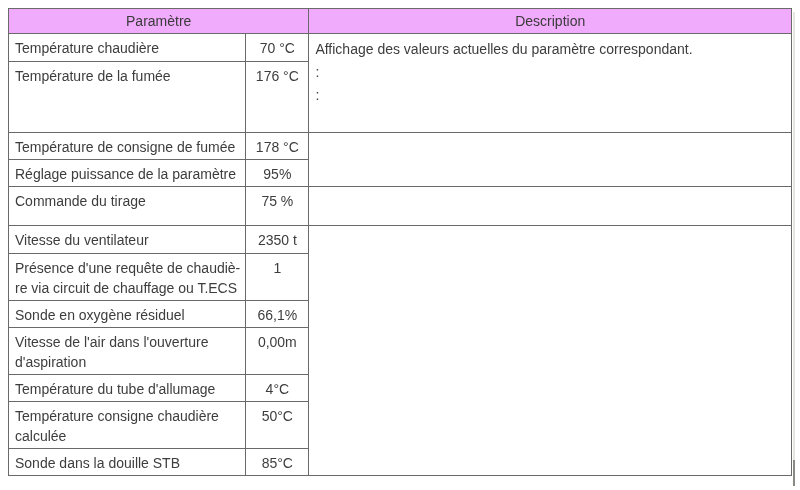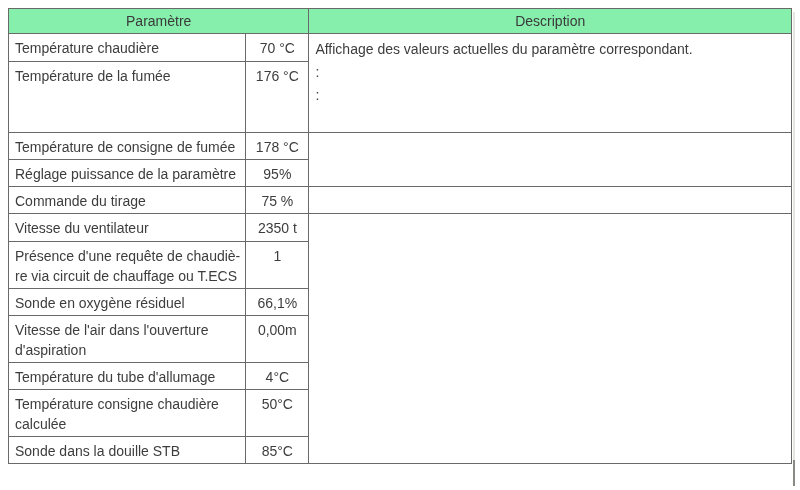--- a/index.html
+++ b/index.html
@@ -25,21 +25,21 @@
     table-layout: fixed;
     margin: 8px 0 0 8px;
     width: 784px;
   }
   table.params th, table.params td {
     border: 1px solid #6a6a6a;
     font-size: 14px;
     vertical-align: top;
   }
   table.params thead th {
-    background: #86efac;
+    background: #f0abfc;
     font-weight: 400;
     color: #3a3a3a;
     text-align: center;
     height: 25px;
     padding: 3px 4px;
     line-height: 18px;
   }
   td.pname {
     text-align: left;
     padding: 4px 4px 2px 6px;
@@ -106,21 +106,21 @@
       </tr>
       <tr style="height:26px">
         <td class="pname">Température de consigne de fumée</td>
         <td class="pval">178 °C</td>
         <td class="pdesc" rowspan="2"></td>
       </tr>
       <tr style="height:27px">
         <td class="pname">Réglage puissance de la paramètre</td>
         <td class="pval">95%</td>
       </tr>
-      <tr style="height:27px">
+      <tr style="height:39px">
         <td class="pname">Commande du tirage</td>
         <td class="pval">75 %</td>
         <td class="pdesc"></td>
       </tr>
       <tr style="height:28px">
         <td class="pname">Vitesse du ventilateur</td>
         <td class="pval">2350 t</td>
         <td class="pdesc" rowspan="7"></td>
       </tr>
       <tr style="height:42px">

